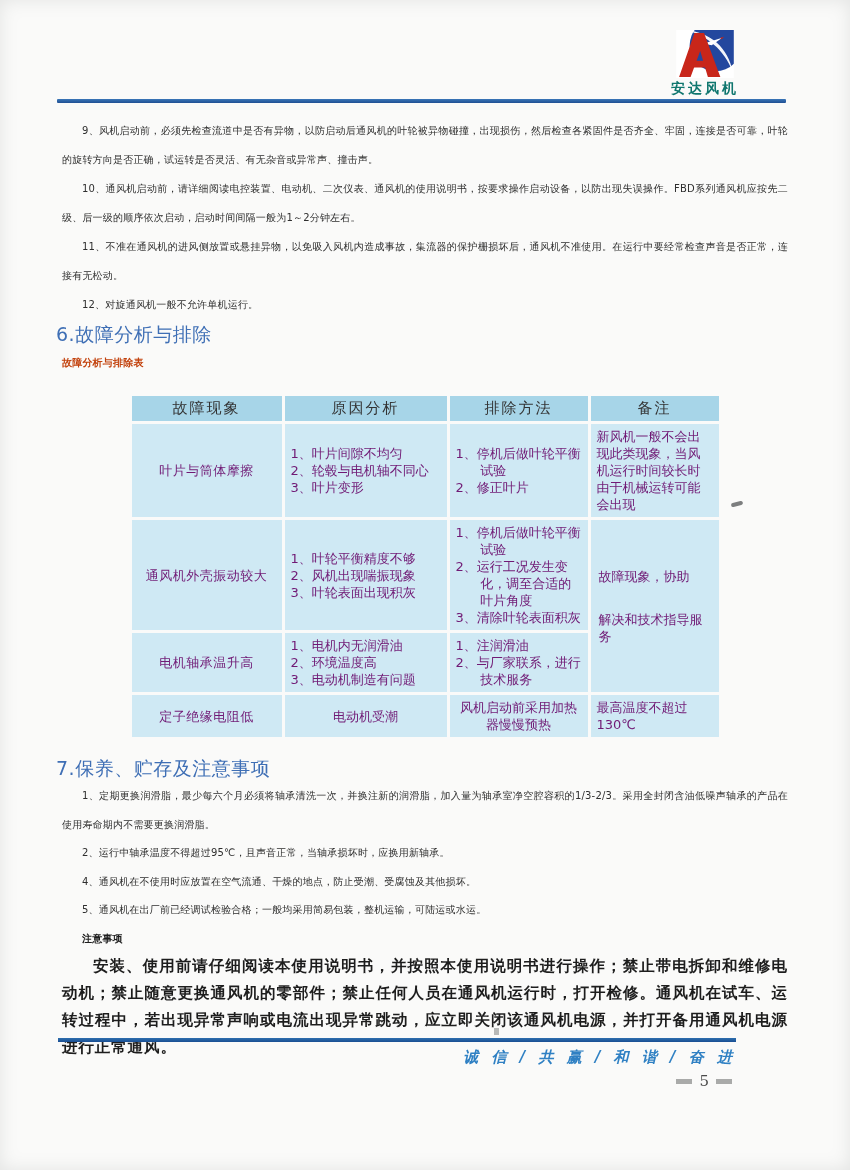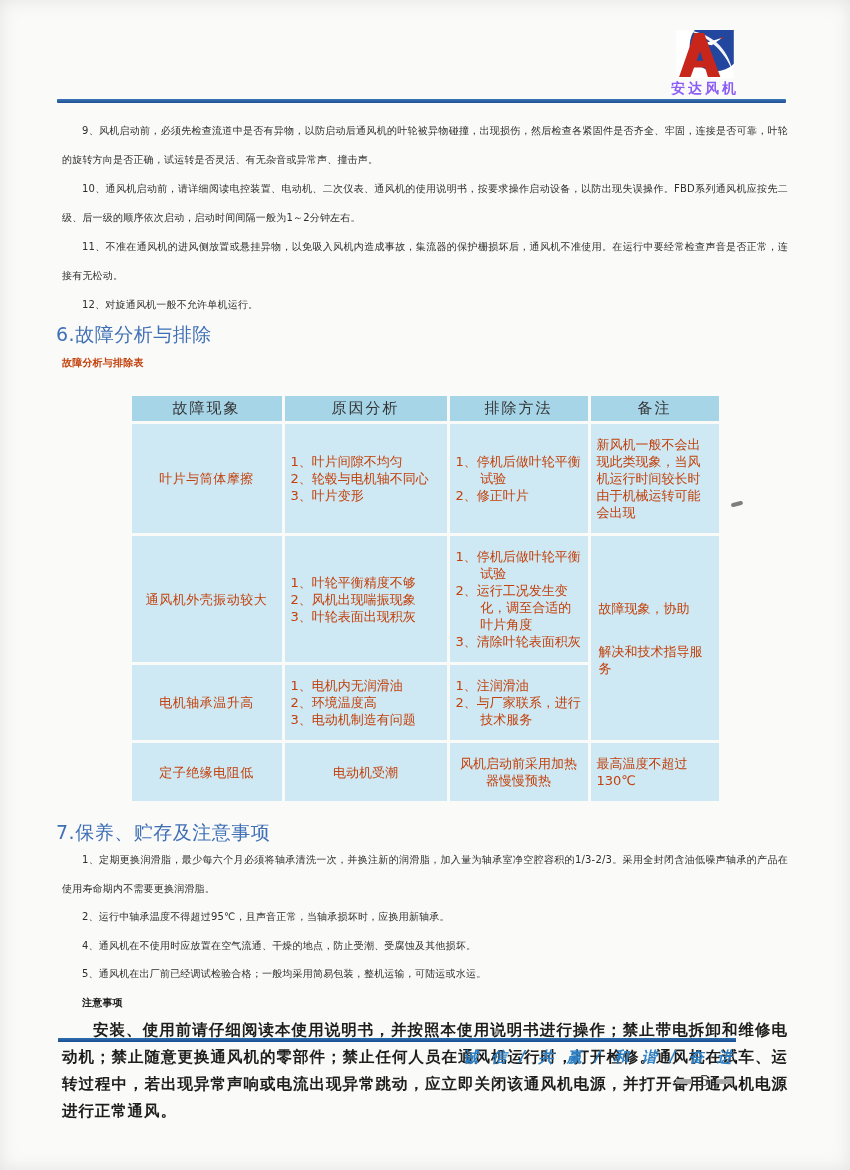--- a/index.html
+++ b/index.html
@@ -8,37 +8,37 @@
     background:#fafaf9;overflow:hidden;
     box-shadow:inset 0 0 18px rgba(120,125,130,.18);
     font-family:"DejaVu Sans","Liberation Sans",sans-serif;
     color:#2e2e2e;
   }
   
   .header-rule{position:absolute;top:99px;left:57px;width:729px;height:4px;
     background:linear-gradient(#3a76b8,#1f4f93);border-radius:1px;}
   .logo{position:absolute;top:30px;left:658px;width:94px;text-align:center;}
   .logo svg{display:block;margin:0 auto;}
-  .logo-text{margin-top:2px;font-size:14px;font-weight:bold;color:#8b5cf6;
+  .logo-text{margin-top:2px;font-size:14px;font-weight:bold;color:#0f766e;
     letter-spacing:3px;white-space:nowrap;}
   
   .content{position:absolute;top:116px;left:62px;width:726px;}
   .content p{margin:0;font-size:10px;line-height:29px;text-align:justify;
     text-indent:2em;letter-spacing:.2px;}
   h2{margin:3px 0 2px -6px;font-size:19px;line-height:24px;font-weight:normal;
     color:#3f6fb5;letter-spacing:.5px;}
   .table-title{margin:4px 0 6px 0;text-align:center;font-size:16px;
     font-weight:bold;color:#c2410c;letter-spacing:1px;text-indent:0 !important;}
   
   table.fault{border-collapse:separate;border-spacing:3px;
     margin:16px auto;width:578px;table-layout:fixed;}
   table.fault th{background:#a7d5e8;font-weight:normal;font-size:15px;
     color:#333;padding:3px 2px;letter-spacing:2px;}
-  table.fault td{background:#cfe9f4;font-size:13px;color:#c2410c;
-    padding:12px 6px;vertical-align:middle;line-height:17px;}
+  table.fault td{background:#cfe9f4;font-size:13px;color:#701a75;
+    padding:4px 6px;vertical-align:middle;line-height:17px;}
   td.c1{text-align:center;font-size:14px;letter-spacing:.5px;}
   td.center{text-align:center;}
   .cell-item{padding-left:1.9em;text-indent:-1.9em;text-align:left;}
   td.note{line-height:17px;}
   td.note-merged div{text-align:left;padding-left:2px;}
   td.note-merged .gap{margin-top:26px;}
   
   .sec7 p{line-height:28.5px;}
   .notice-title{font-weight:bold;color:#1d1d1d;}
   .notice-body{font-weight:bold;color:#1d1d1d;font-size:15.5px !important;

